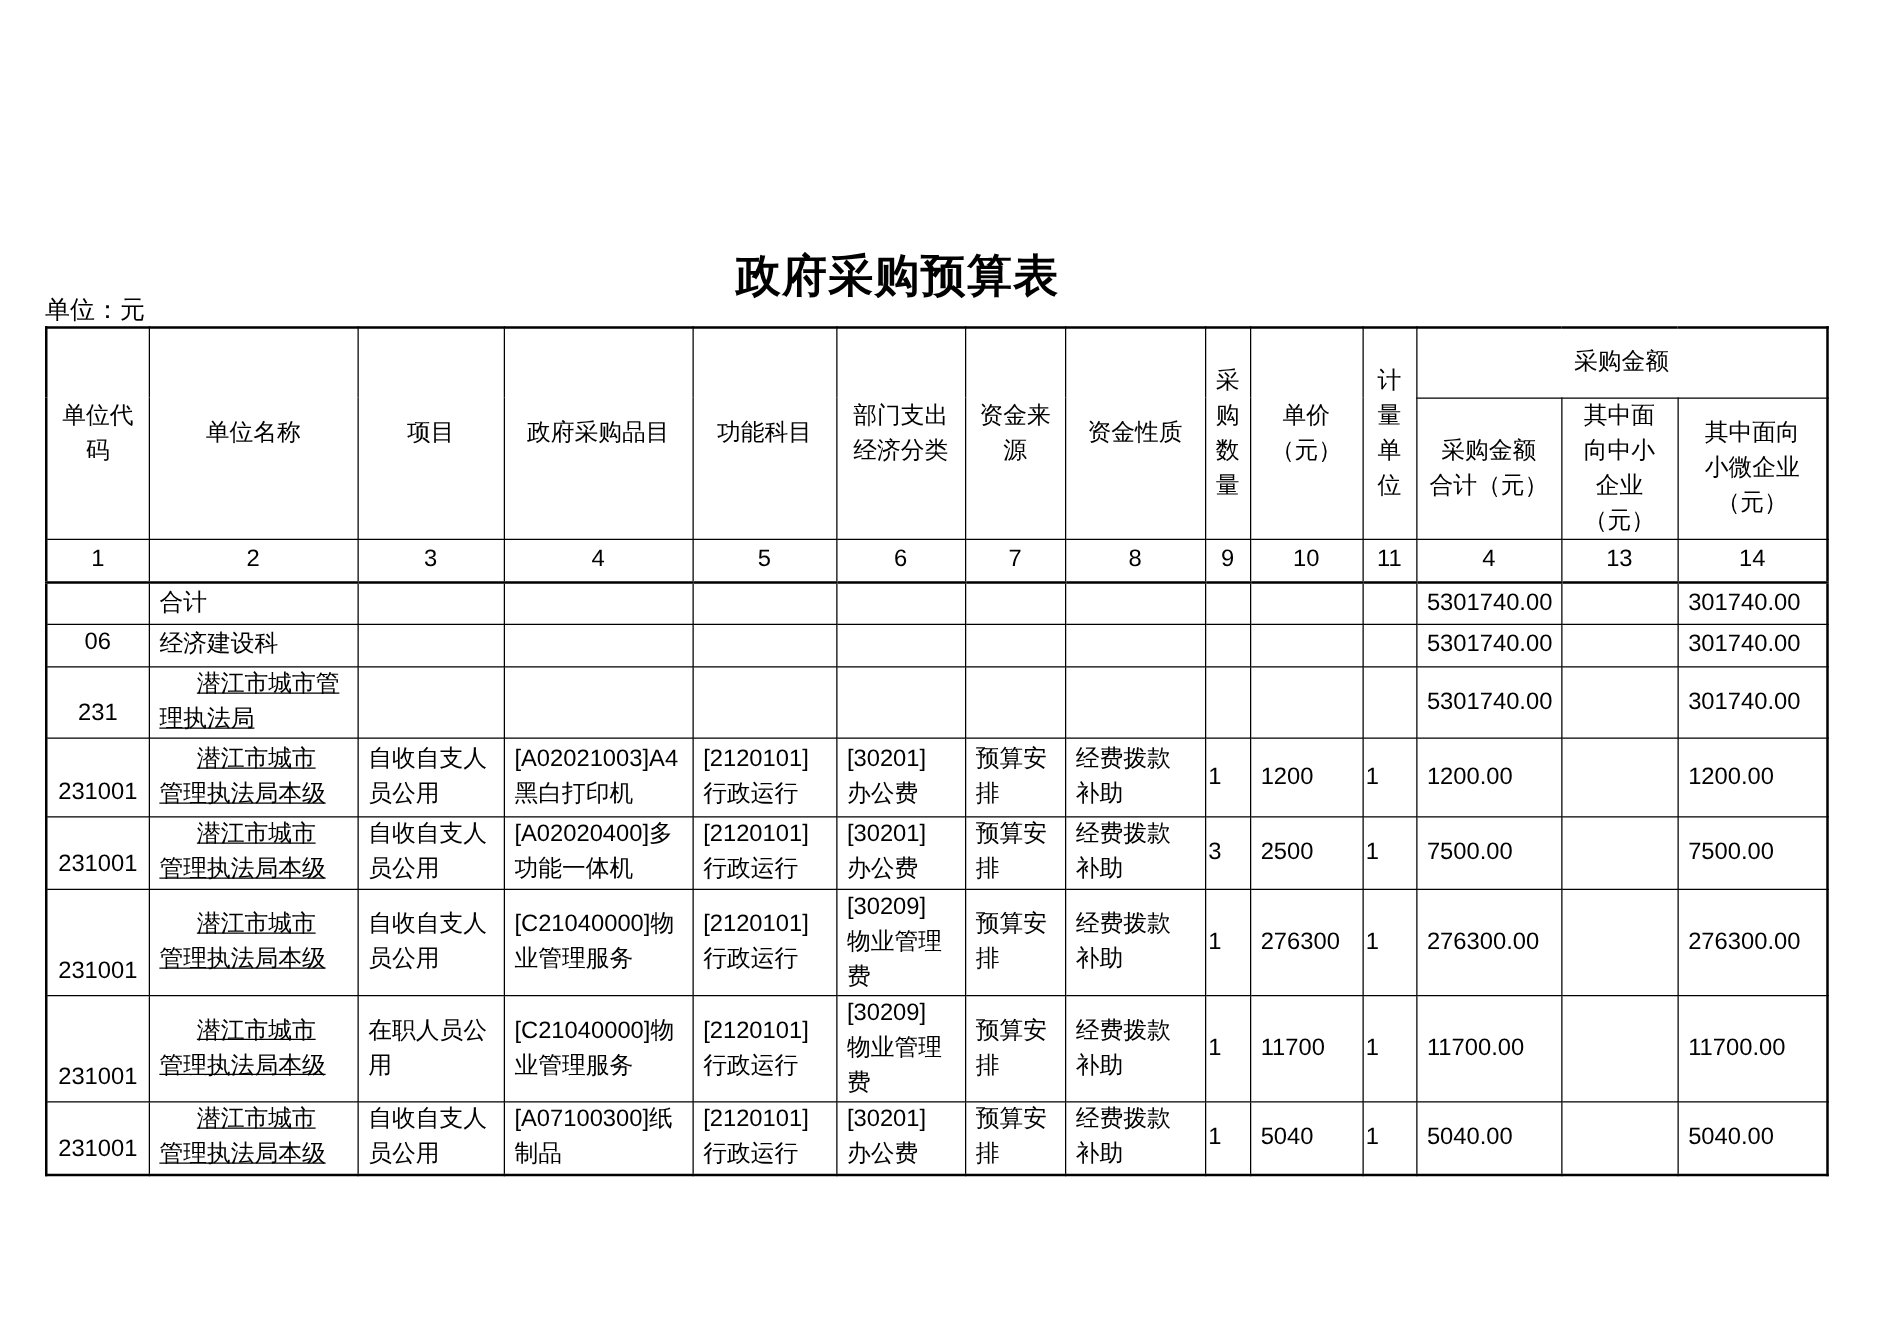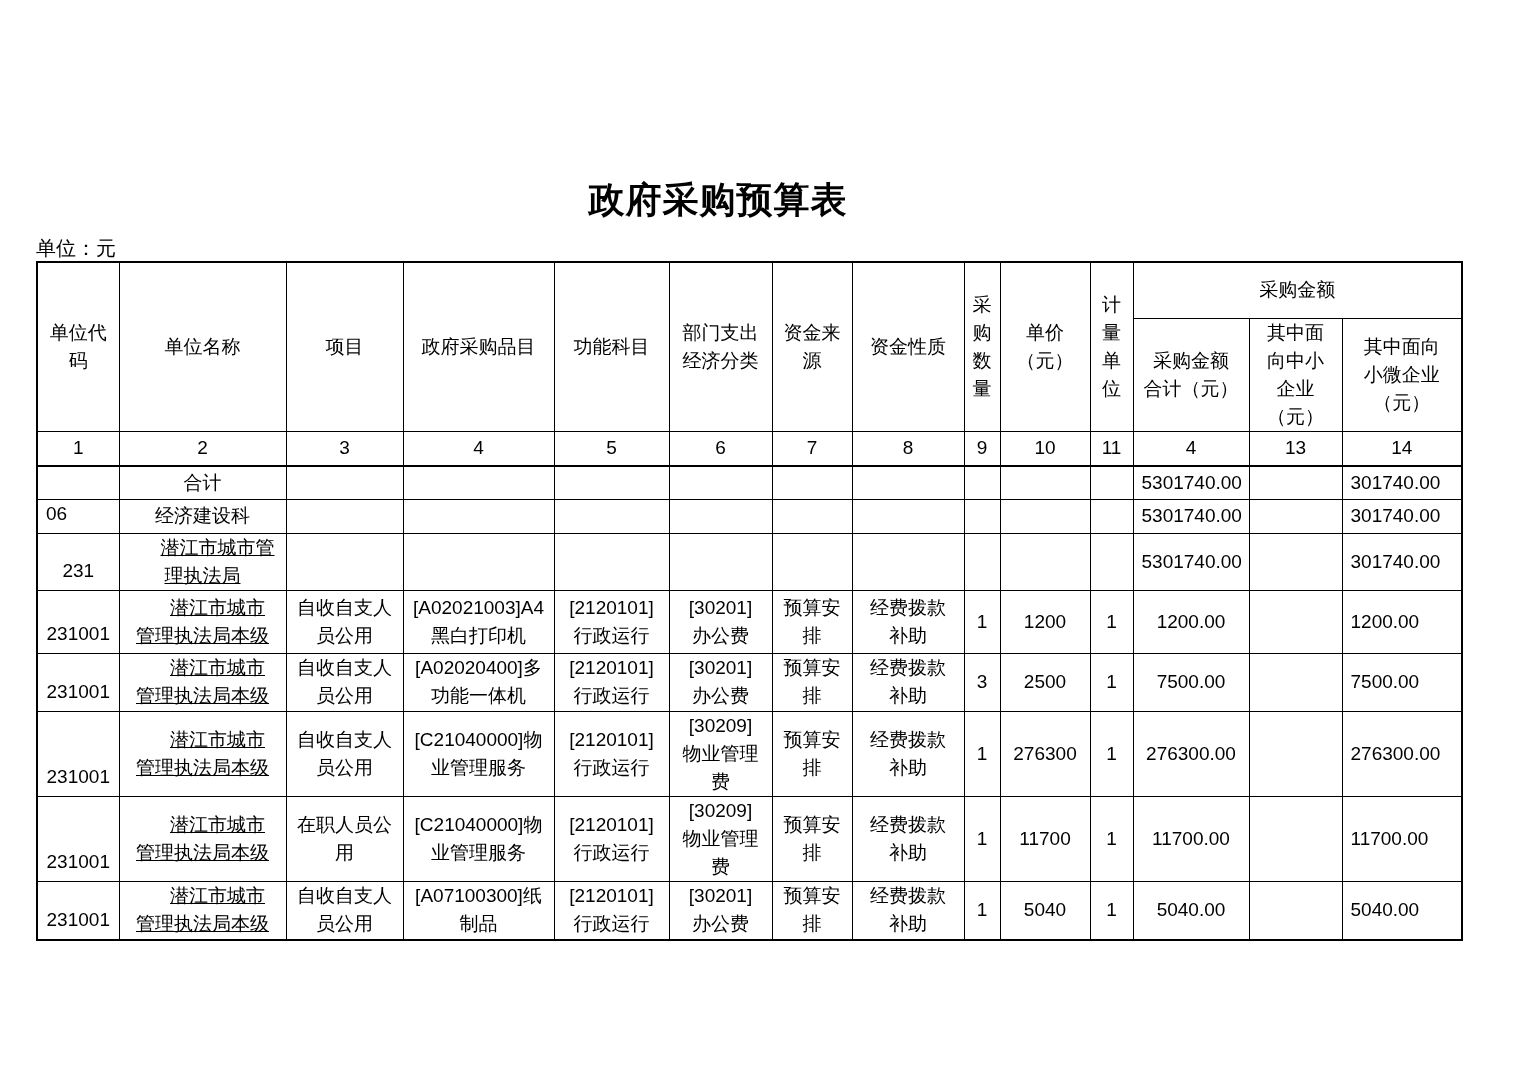--- a/index.html
+++ b/index.html
@@ -2,21 +2,21 @@
 <html><head>
 <meta charset="utf-8">
 <style>
   html,body{margin:0;padding:0;}
   body{
     width:1520px;height:1074px;position:relative;
     background:#ffffff;color:#000000;
     font-family:"Liberation Sans","DejaVu Sans",sans-serif;
   }
   .title{
-    position:absolute;top:178px;left:0;width:1436px;
+    position:absolute;top:199px;left:0;width:1436px;
     text-align:center;font-size:36px;font-weight:700;line-height:44px;
     letter-spacing:1px;
   }
   .unit-note{
     position:absolute;top:236px;left:36px;width:1394px;
     text-align:left;font-size:20px;line-height:24px;
   }
   table.budget{
     position:absolute;top:261px;left:36px;
     width:1425px;table-layout:fixed;
@@ -25,25 +25,25 @@
   th,td{
     border:1.5px solid #000;
     font-size:19px;line-height:28px;
     white-space:pre-line;
     vertical-align:middle;
     font-weight:normal;
     padding:0 8px;
     overflow:hidden;
   }
   th{text-align:center;padding:0 3px;}
-  td.txt{text-align:center;}
-  td.ctr{text-align:center;}
+  td.txt{text-align:left;}
+  td.ctr{}
   td.right{text-align:left;}
   td.code{text-align:center;vertical-align:bottom;padding-bottom:5px;}
-  td.code.left{text-align:left;}
+  td.code.left{text-align:center;}
   td.indent{text-indent:30px;text-decoration:underline;}
   td.narrow,th.narrow{padding:0 2px;}
   tr.nrow td{text-align:center;border-bottom:2.5px solid #000;line-height:22px;}
 </style>
 </head>
 <body>
 
 <div class="title">政府采购预算表</div>
 <div class="unit-note">单位：元</div>
 

